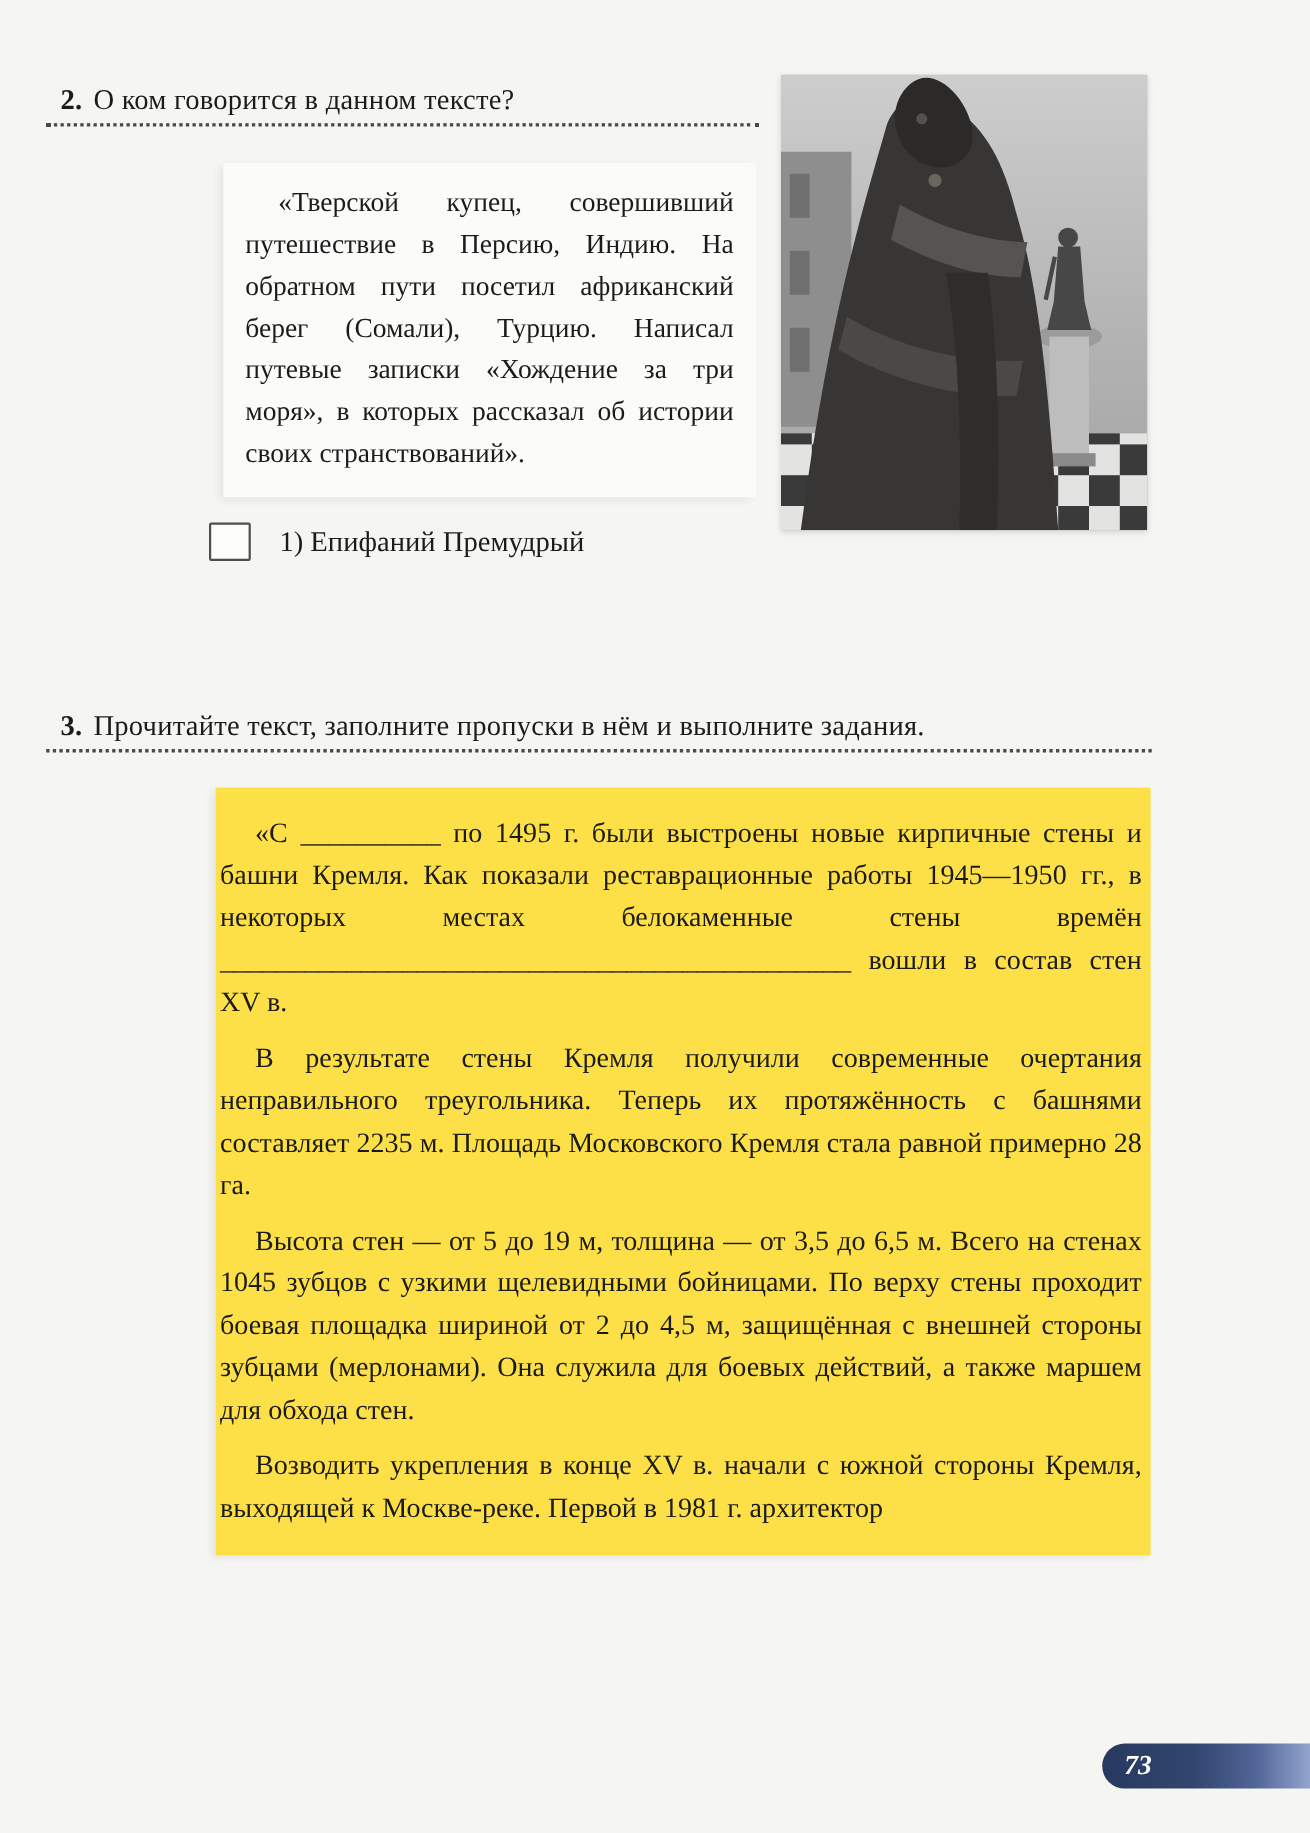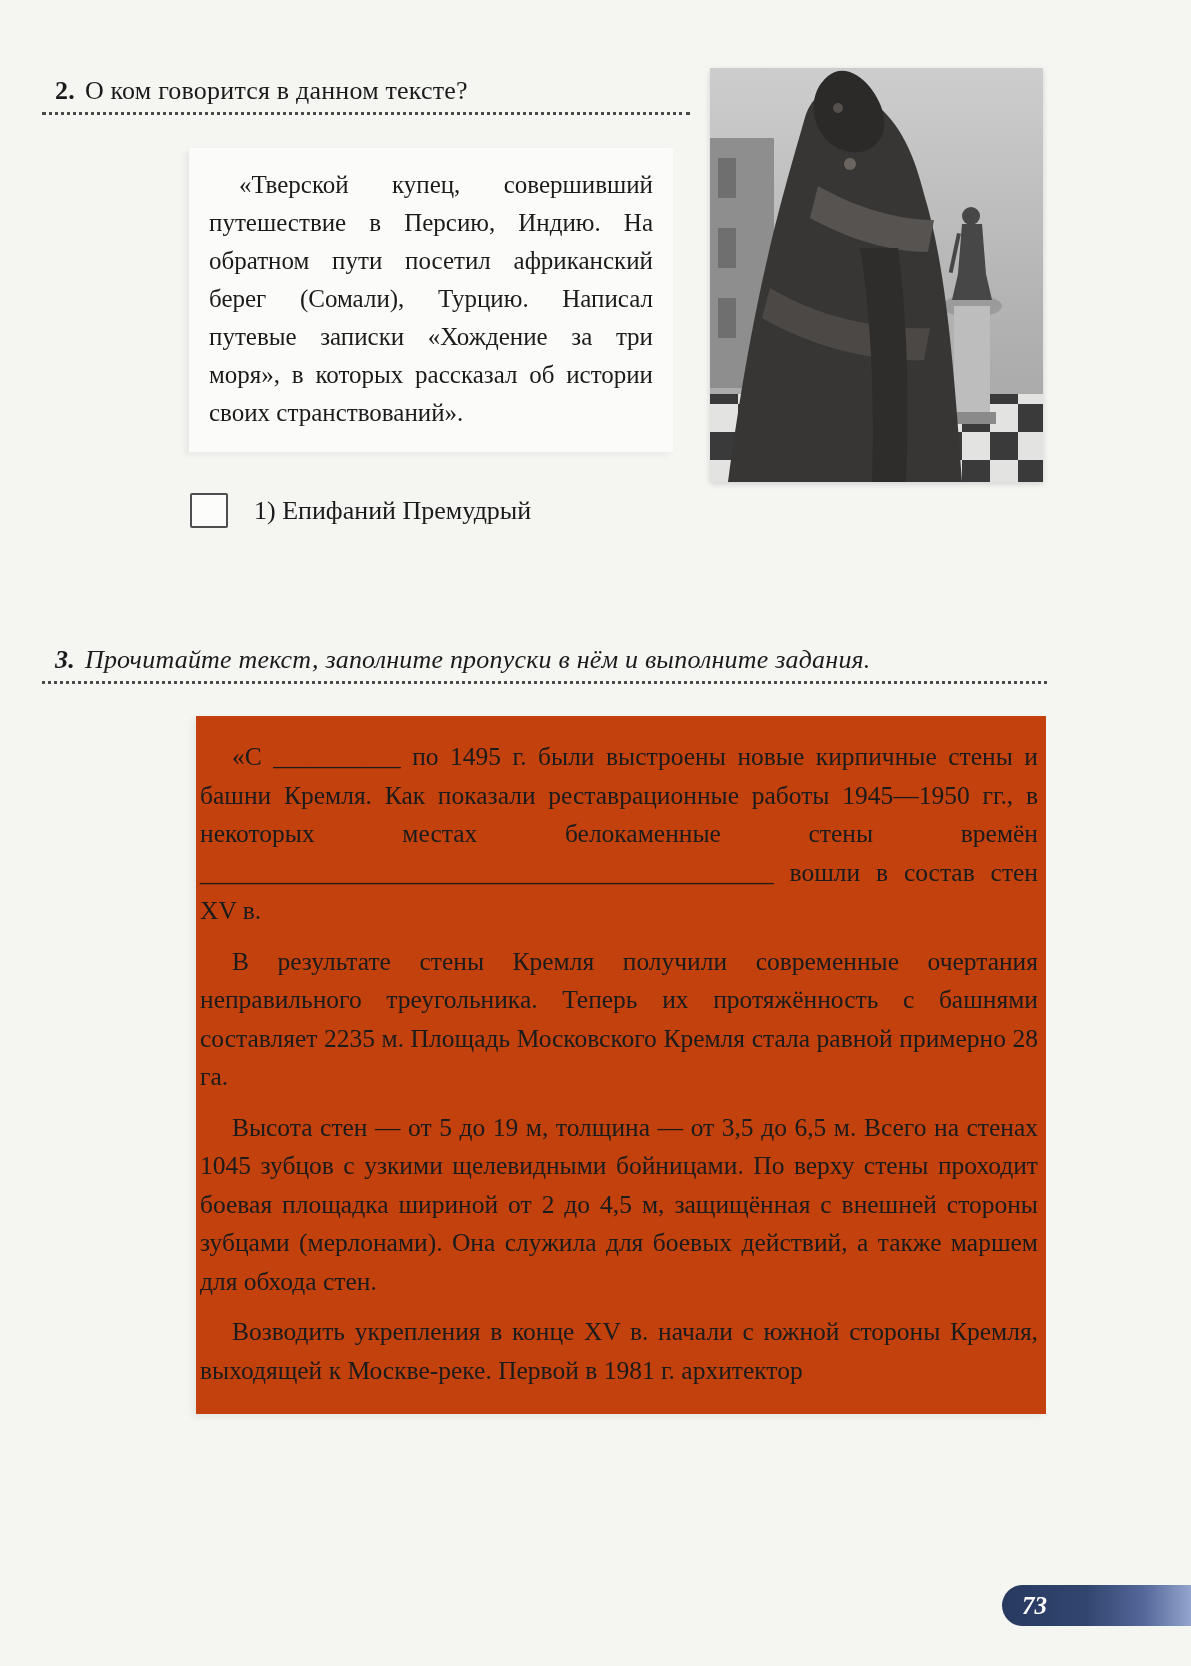--- a/index.html
+++ b/index.html
@@ -17,34 +17,34 @@
   
   .q-header {
     position: absolute;
     left: 55px;
     font-size: 26px;
     letter-spacing: 0.2px;
     white-space: nowrap;
   }
   .q-header .q-num { font-weight: bold; margin-right: 10px; }
   .q2-header { top: 76px; }
-  .q3-header { top: 645px; font-style: italic; }
+  .q3-header { top: 645px; }
 
   .dotted {
     position: absolute;
     height: 0;
     border-bottom: 3px dotted #4a4a4a;
   }
   .q2-dots { left: 42px; top: 112px; width: 648px; }
   .q3-dots { left: 42px; top: 681px; width: 1005px; }
 
   
   .quote-block {
     position: absolute;
-    left: 189px; top: 148px;
+    left: 203px; top: 148px;
     width: 484px;
     background: #fbfbf9;
     box-shadow: -4px 3px 7px rgba(0,0,0,0.06);
     padding: 18px 20px 20px 20px;
     font-size: 25px;
     line-height: 38px;
     text-align: justify;
   }
   .quote-block p { margin: 0; text-indent: 1.2em; }
 
@@ -55,21 +55,21 @@
     width: 333px; height: 414px;
     background: #b9b9b9;
     box-shadow: 0 2px 6px rgba(0,0,0,0.15);
     overflow: hidden;
   }
   .photo svg { display: block; }
 
   
   .options {
     position: absolute;
-    left: 190px; top: 486px;
+    left: 190px; top: 468px;
     width: 520px;
   }
   .option {
     display: flex;
     align-items: center;
     height: 49px;
   }
   .checkbox {
     width: 38px; height: 35px;
     border: 2px solid #4e4e4e;
@@ -79,21 +79,21 @@
     margin-right: 26px;
     cursor: pointer;
   }
   .option-label { font-size: 26px; white-space: nowrap; }
 
   
   .text-block {
     position: absolute;
     left: 196px; top: 716px;
     width: 850px;
-    background: #c2410c;
+    background: #fde047;
     box-shadow: -4px 3px 7px rgba(0,0,0,0.06);
     padding: 22px 8px 24px 4px;
     font-size: 25.5px;
     line-height: 38.5px;
     text-align: justify;
   }
   .text-block p { margin: 0; text-indent: 1.25em; }
   .text-block p + p { margin-top: 12px; }
 
   

